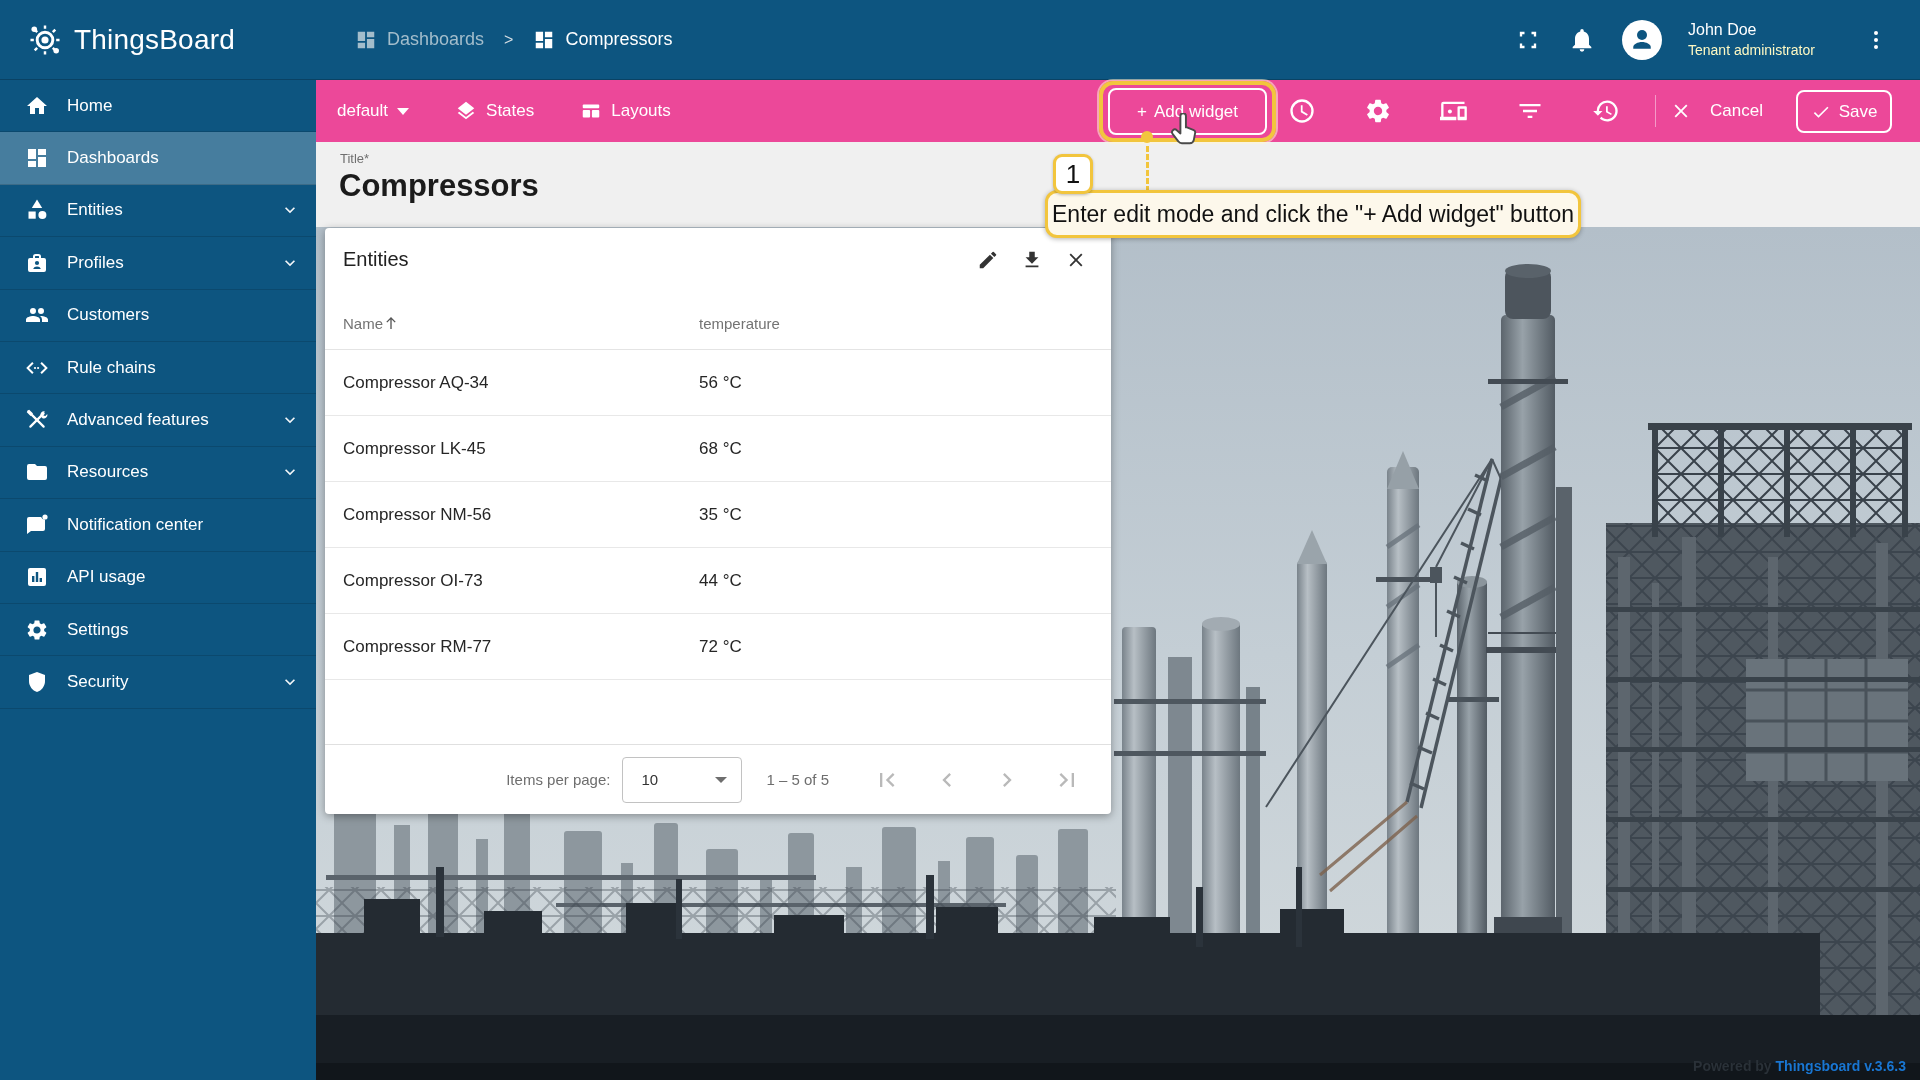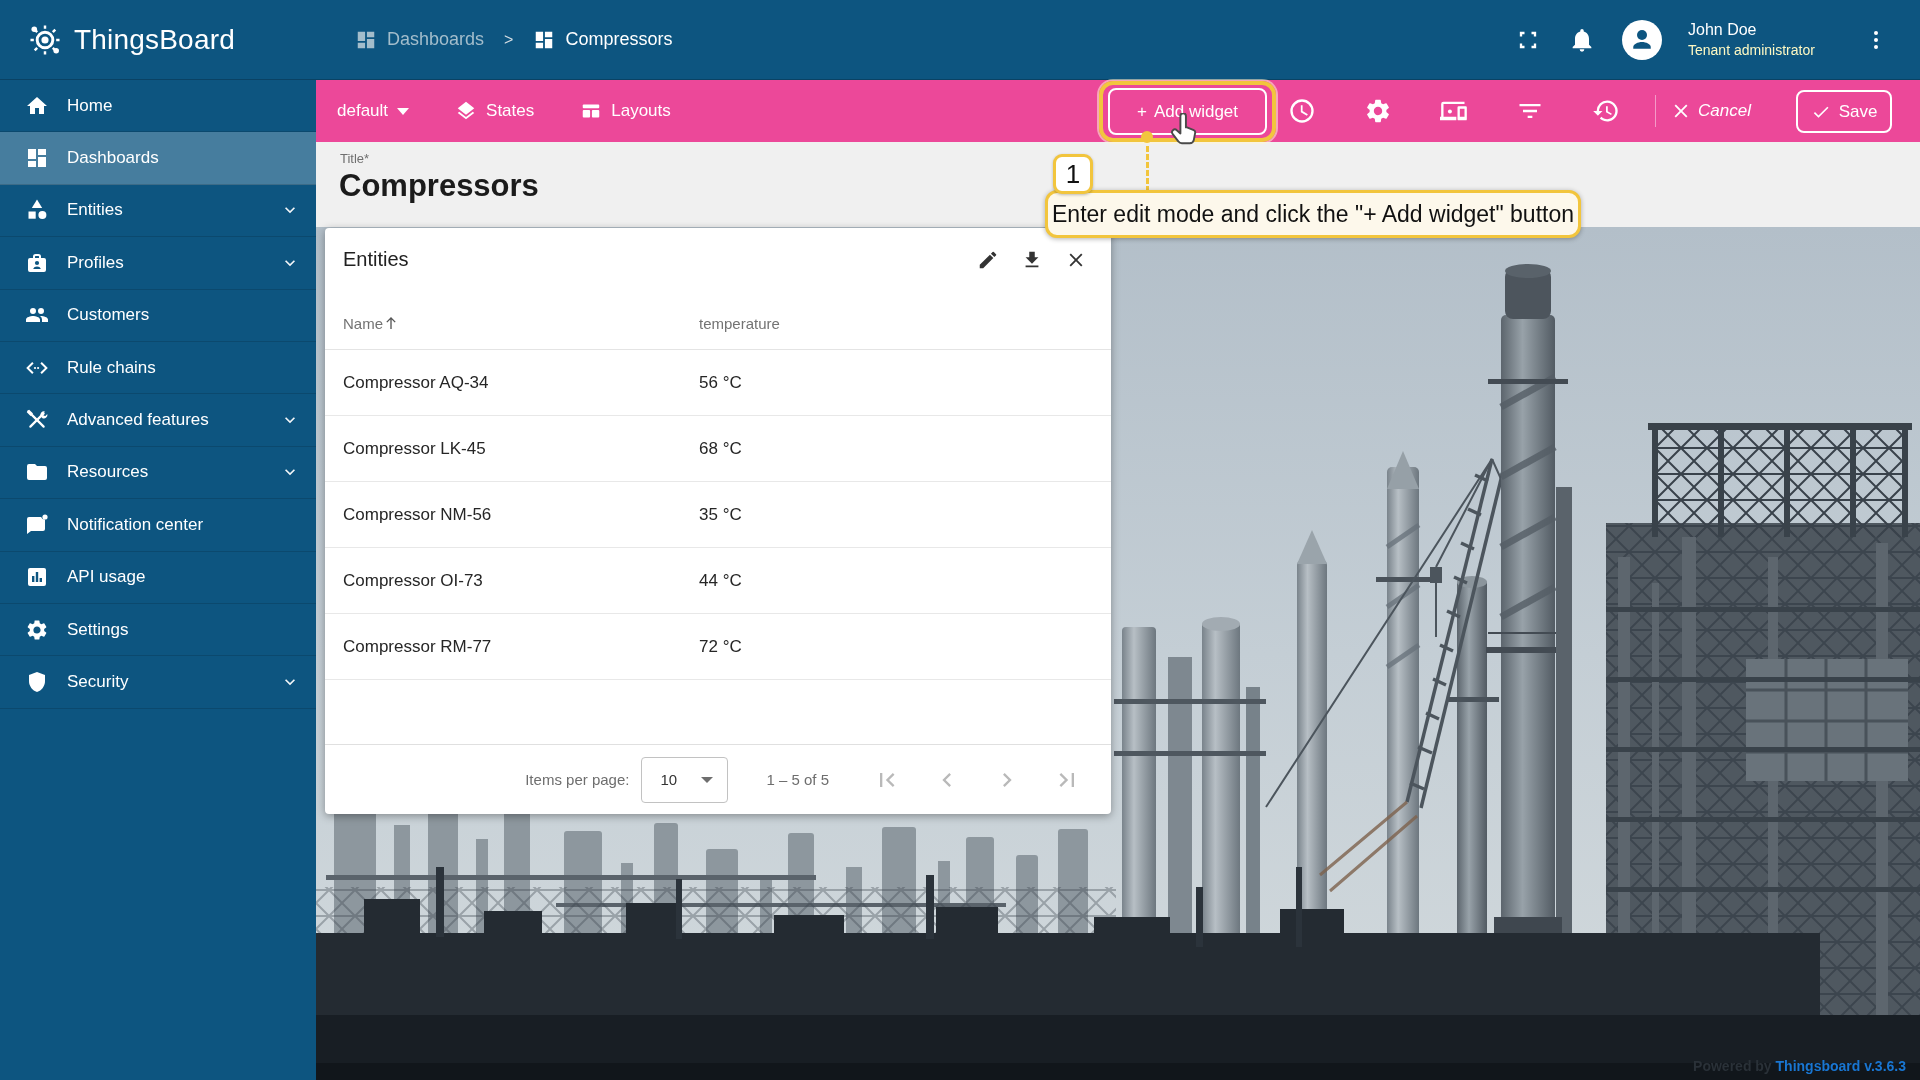--- a/index.html
+++ b/index.html
@@ -35,22 +35,22 @@
            font-size:17px;font-weight:500;}
   .tb-item{display:flex;align-items:center;gap:9px;cursor:pointer;}
   .caret{width:0;height:0;border-left:6px solid transparent;border-right:6px solid transparent;border-top:7px solid #fff;}
   .btn-add{position:absolute;left:1108px;top:88px;width:159px;height:47px;border:2px solid #fff;border-radius:8px;
            background:transparent;color:#fff;font-size:17px;font-weight:500;display:flex;align-items:center;
            justify-content:center;gap:7px;cursor:pointer;z-index:30;box-sizing:border-box;}
   .hl-ring{position:absolute;left:1099px;top:81px;width:177px;height:61px;border:4px solid #f2c53d;border-radius:14px;
            box-shadow:0 0 0 2px rgba(255,246,214,.55);z-index:29;pointer-events:none;box-sizing:border-box;}
   .tb-icons{position:absolute;left:1288px;top:80px;height:62px;display:flex;align-items:center;gap:48px;}
   .tb-divider{position:absolute;left:1655px;top:95px;height:32px;width:1px;background:rgba(255,255,255,.45);}
-  .btn-cancel{position:absolute;left:1670px;top:80px;height:62px;display:flex;align-items:center;gap:6px;
-              color:#fff;font-size:17px;font-weight:500;cursor:pointer;font-style:italic;}
+  .btn-cancel{position:absolute;left:1670px;top:80px;height:62px;display:flex;align-items:center;gap:18px;
+              color:#fff;font-size:17px;font-weight:500;cursor:pointer;}
   .btn-save{position:absolute;left:1796px;top:90px;width:96px;height:43px;border:2px solid #fff;border-radius:8px;
             display:flex;align-items:center;justify-content:center;gap:8px;font-size:17px;font-weight:500;
             color:#fff;cursor:pointer;background:transparent;box-sizing:border-box;}
   
   .titlebar{position:absolute;left:316px;top:142px;width:1604px;height:85px;background:#f0f0f0;}
   .title-label{position:absolute;left:24px;top:9px;font-size:13px;color:#6f6f6f;}
   .title-value{position:absolute;left:23px;top:26px;font-size:31px;font-weight:700;color:#1b1b1b;}
   
   .canvas{position:absolute;left:316px;top:227px;width:1604px;height:853px;overflow:hidden;z-index:1;}
   .photo{position:absolute;left:0;top:0;width:100%;height:100%;}
@@ -64,22 +64,22 @@
            border-bottom:1px solid #e4e4e4;color:#737373;font-size:15px;}
   .col-name{margin-left:18px;display:flex;align-items:center;cursor:pointer;}
   .col-temp{position:absolute;left:374px;cursor:pointer;}
   .trow{position:relative;display:flex;align-items:center;height:65px;border-bottom:1px solid #e8e8e8;
         font-size:17px;color:#262626;cursor:pointer;}
   .cell-name{margin-left:18px;}
   .cell-temp{position:absolute;left:374px;}
   .spacer{flex:1;}
   .paginator{height:69px;border-top:1px solid #e0e0e0;display:flex;align-items:center;justify-content:flex-end;
              color:#6e6e6e;font-size:15px;padding-right:30px;}
-  .pp-select{width:87px;height:46px;border:1px solid #c2c2c2;border-radius:4px;display:flex;align-items:center;
-             margin:0 38px 0 12px;padding:0 14px 0 18px;color:#333;cursor:pointer;box-sizing:border-box;}
+  .pp-select{width:120px;height:46px;border:1px solid #c2c2c2;border-radius:4px;display:flex;align-items:center;
+             margin:0 24px 0 12px;padding:0 14px 0 18px;color:#333;cursor:pointer;box-sizing:border-box;}
   .caret2{margin-left:auto;width:0;height:0;border-left:6px solid transparent;border-right:6px solid transparent;
           border-top:6px solid #6e6e6e;}
   .range{margin-right:44px;}
   .pager{display:flex;gap:32px;align-items:center;}
   
   .dash-line{position:absolute;left:1146px;top:146px;height:46px;border-left:3px dashed #f2c53d;z-index:28;}
   .dash-dot{position:absolute;left:1141px;top:131px;width:12px;height:12px;border-radius:50%;background:#f2c53d;z-index:31;}
   .step-badge{position:absolute;left:1053px;top:154px;width:40px;height:40px;background:#fff;border:3px solid #f2c53d;
               border-radius:9px;display:flex;align-items:center;justify-content:center;font-size:26px;font-weight:500;
               color:#111;z-index:40;box-sizing:border-box;box-shadow:0 1px 3px rgba(0,0,0,.25);}

